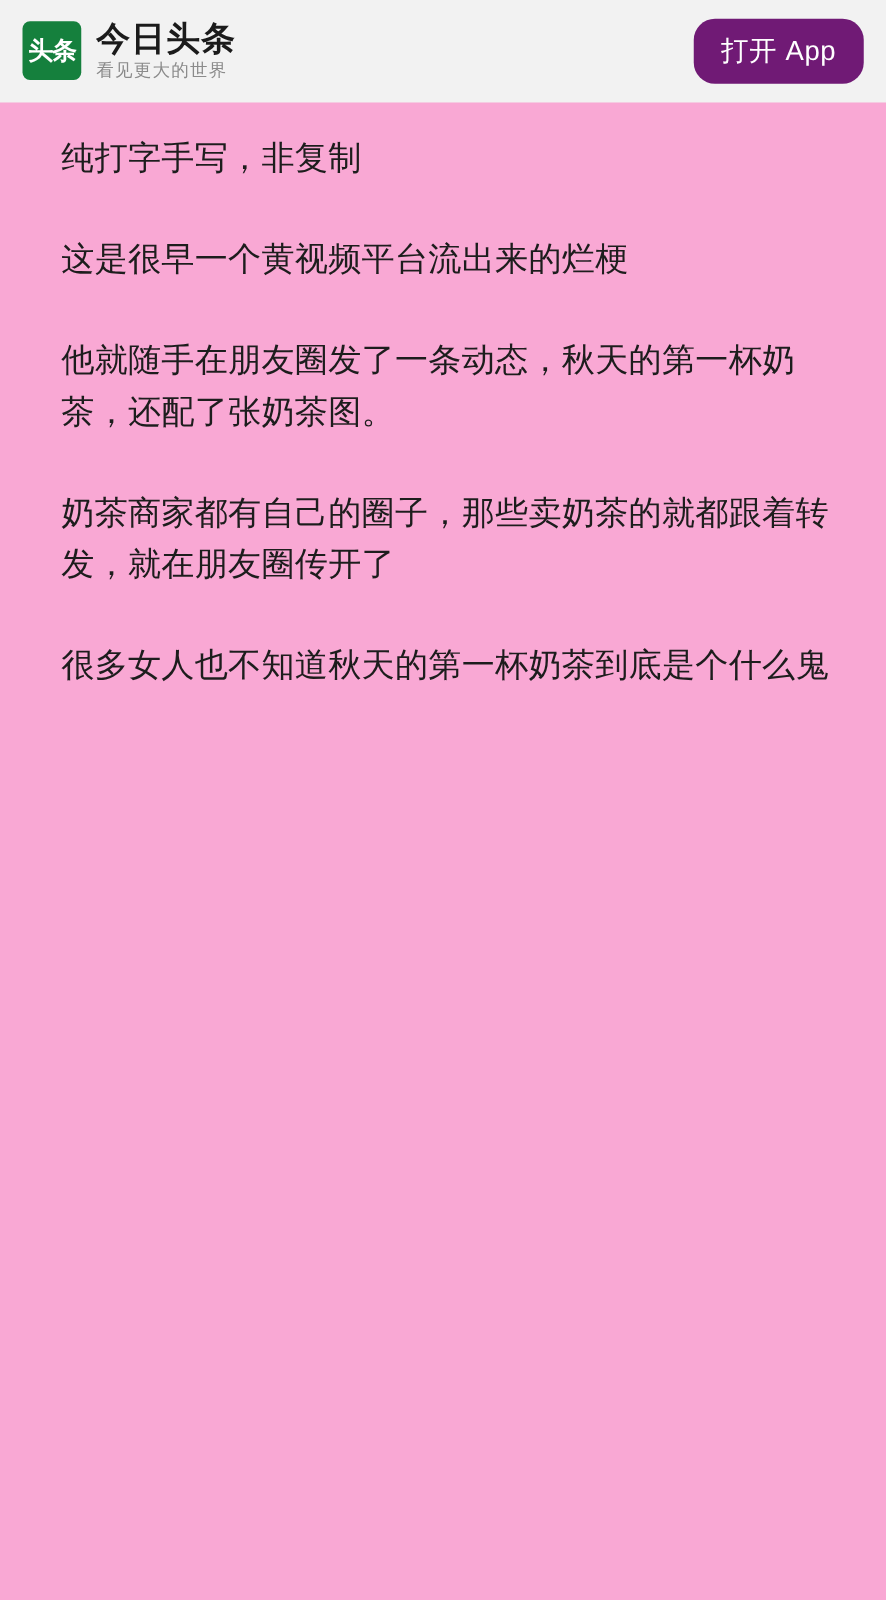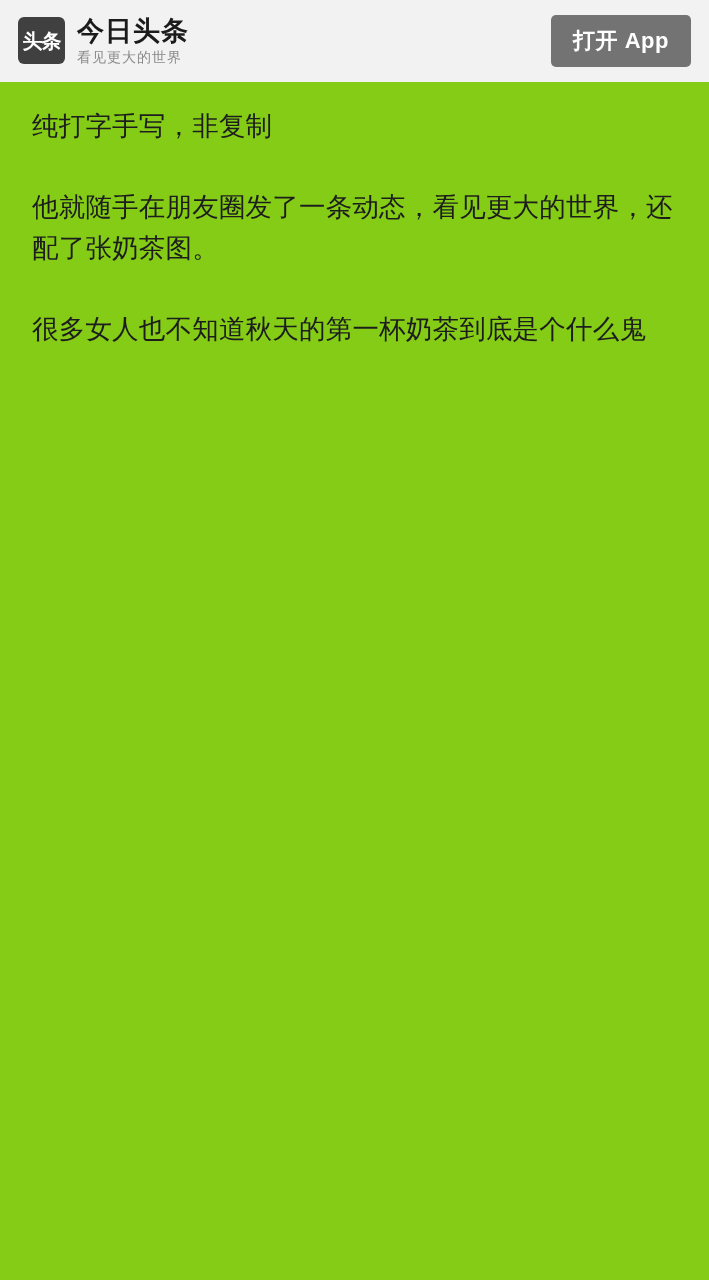--- a/index.html
+++ b/index.html
@@ -34,21 +34,21 @@
     flex: 0 0 auto;
   }
   .brand {
     display: flex;
     align-items: center;
     gap: 12px;
   }
   .logo-badge {
     width: 47px;
     height: 47px;
-    background: #404040;
+    background: #15803d;
     color: #ffffff;
     border-radius: 6px;
     display: flex;
     align-items: center;
     justify-content: center;
     font-size: 20px;
     font-weight: bold;
     letter-spacing: -1px;
     line-height: 1;
     flex: 0 0 auto;
@@ -67,38 +67,37 @@
   }
   .brand-sub {
     font-size: 14px;
     color: #8b8b8b;
     letter-spacing: 1px;
     margin-top: 3px;
     font-family: Liberation Serif, serif;
   }
   .spacer { flex: 1 1 auto; }
   .open-app-btn {
-    background: #737373;
+    background: #701a75;
     color: #ffffff;
     font-size: 22px;
     border: none;
-    border-radius: 5px;
+    border-radius: 17px;
     padding: 11px 22px;
     cursor: pointer;
     font-family: "Liberation Sans", sans-serif;
     letter-spacing: 0.5px;
     white-space: nowrap;
-    font-weight: bold;
   }
 
   
   .article {
     flex: 1 1 auto;
-    background: #84cc16;
-    padding: 24px 34px 0 32px;
+    background: #f9a8d4;
+    padding: 24px 34px 0 49px;
     box-sizing: border-box;
     overflow: hidden;
   }
   .para {
     font-size: 26.5px;
     line-height: 1.55;
     color: #1d1d1d;
     margin: 0 0 40px 0;
     letter-spacing: 0.2px;
     word-break: break-all;
@@ -117,17 +116,19 @@
         <div class="brand-title">今日头条</div>
         <div class="brand-sub">看见更大的世界</div>
       </div>
     </div>
     <div class="spacer"></div>
     <button class="open-app-btn">打开 App</button>
   </div>
 
   <div class="article">
     <p class="para">纯打字手写，非复制</p>
-    <p class="para">他就随手在朋友圈发了一条动态，看见更大的世界，还配了张奶茶图。</p>
+    <p class="para">这是很早一个黄视频平台流出来的烂梗</p>
+    <p class="para">他就随手在朋友圈发了一条动态，秋天的第一杯奶茶，还配了张奶茶图。</p>
+    <p class="para">奶茶商家都有自己的圈子，那些卖奶茶的就都跟着转发，就在朋友圈传开了</p>
     <p class="para">很多女人也不知道秋天的第一杯奶茶到底是个什么鬼</p>
   </div>
 
 </div>
 
 </body></html>

